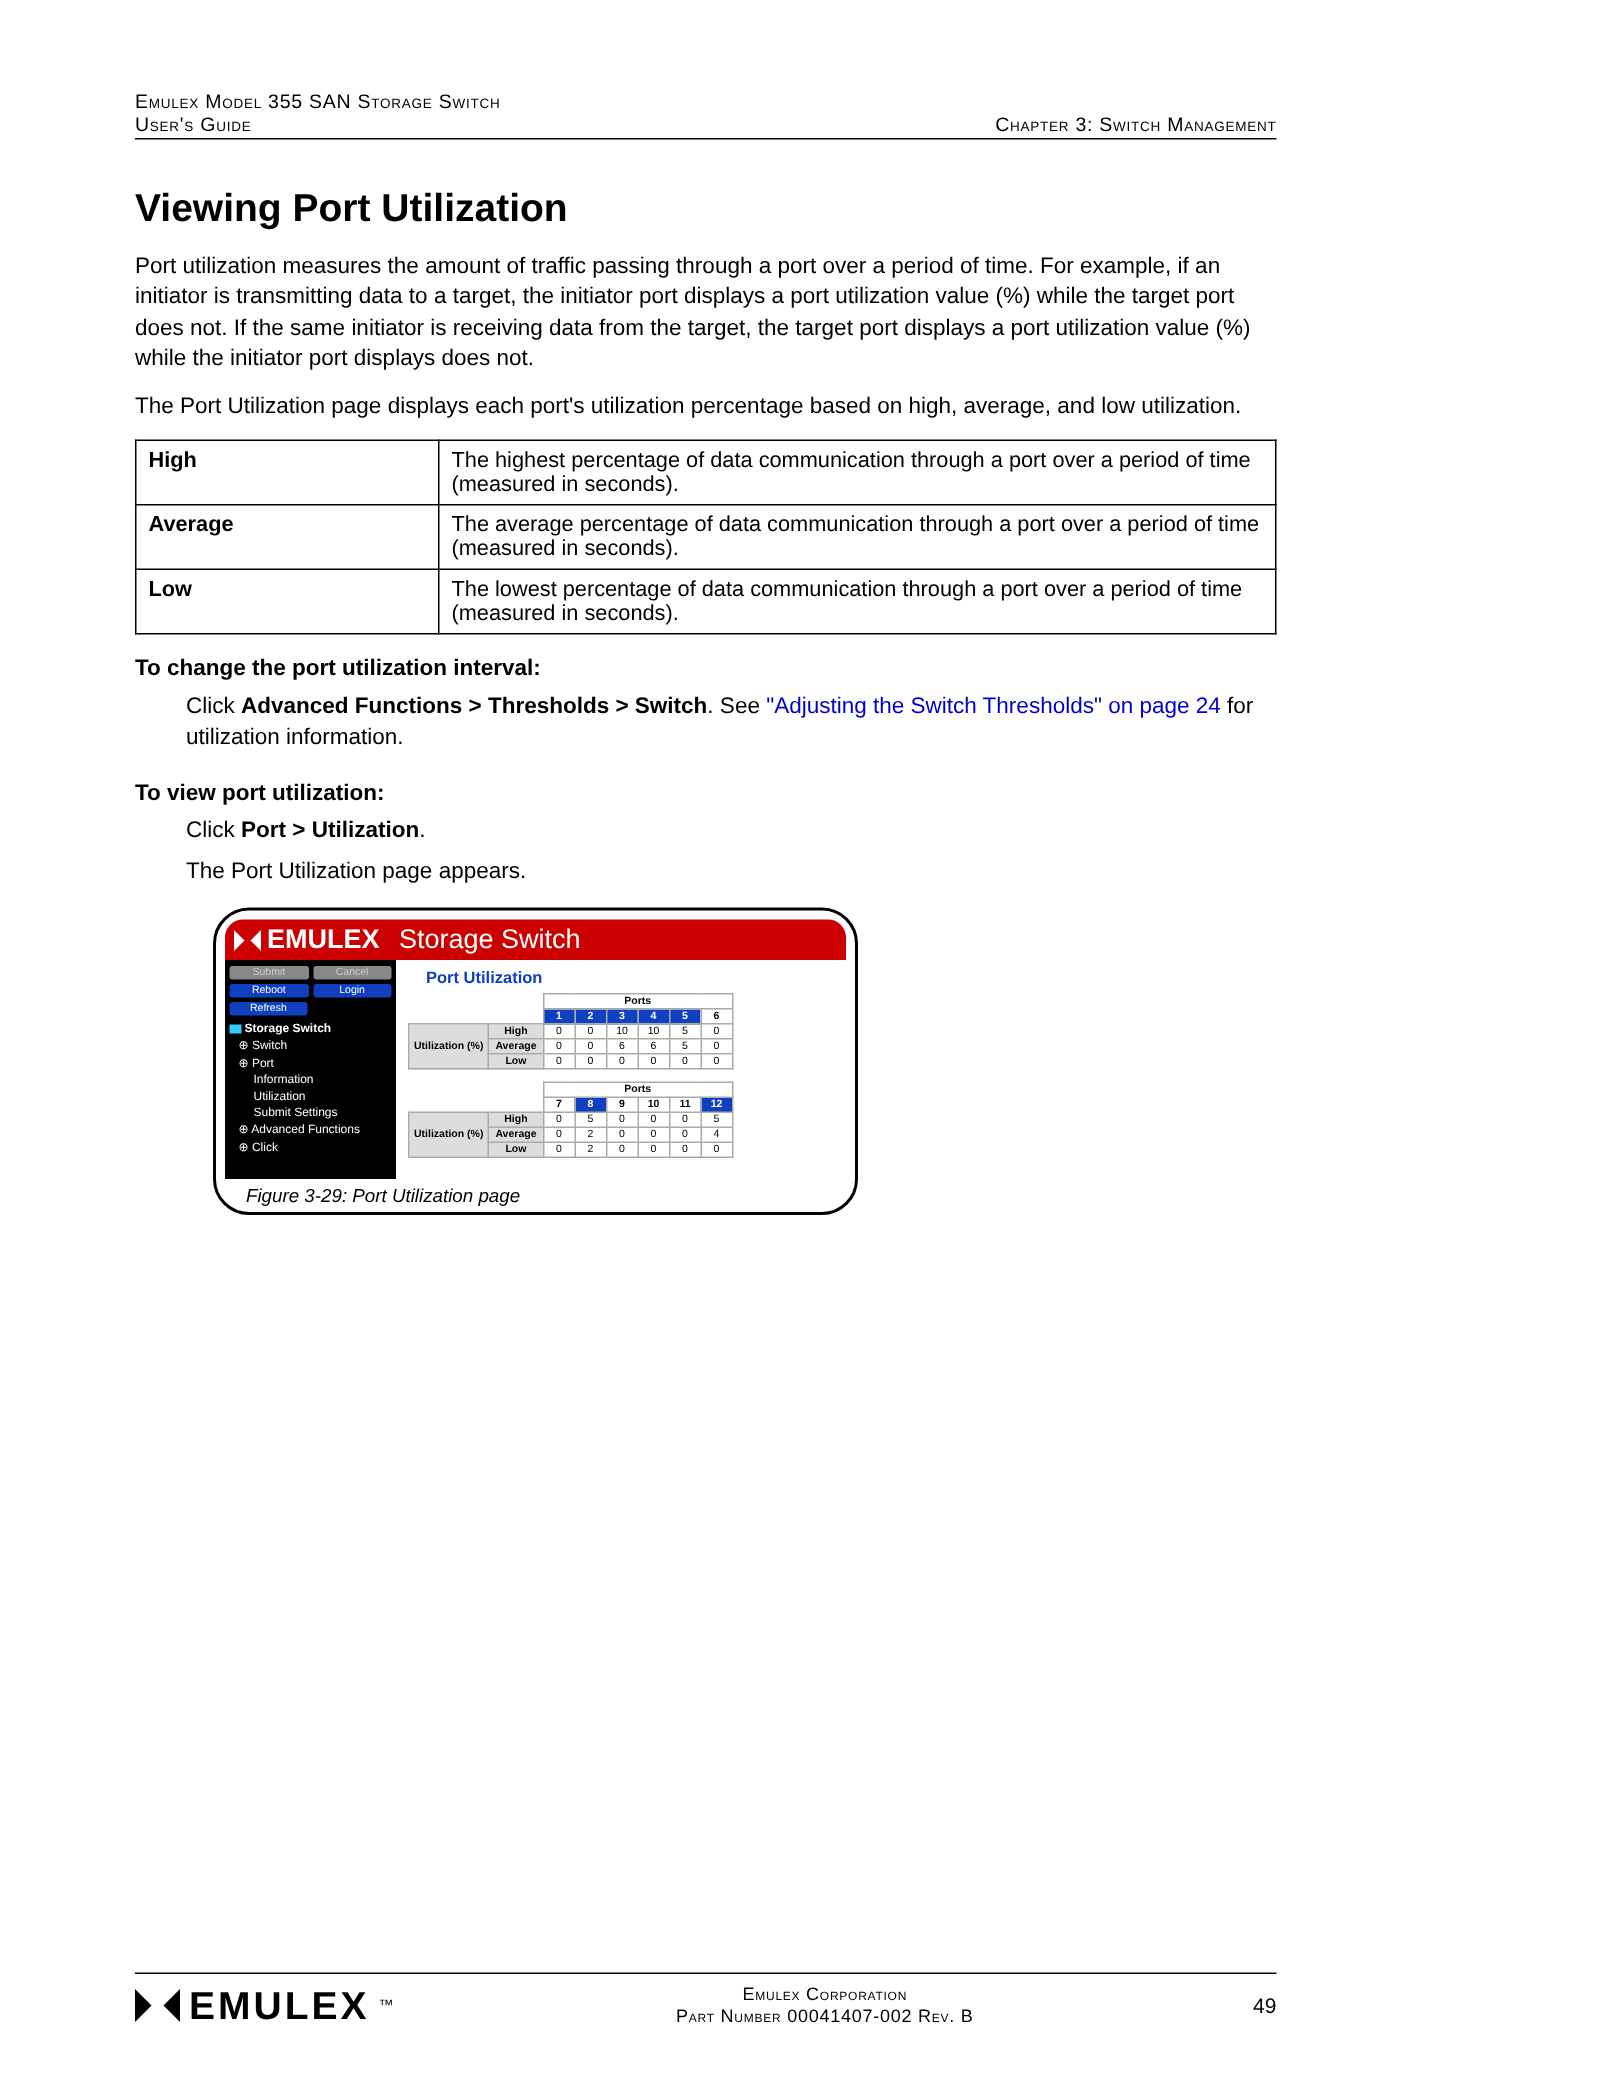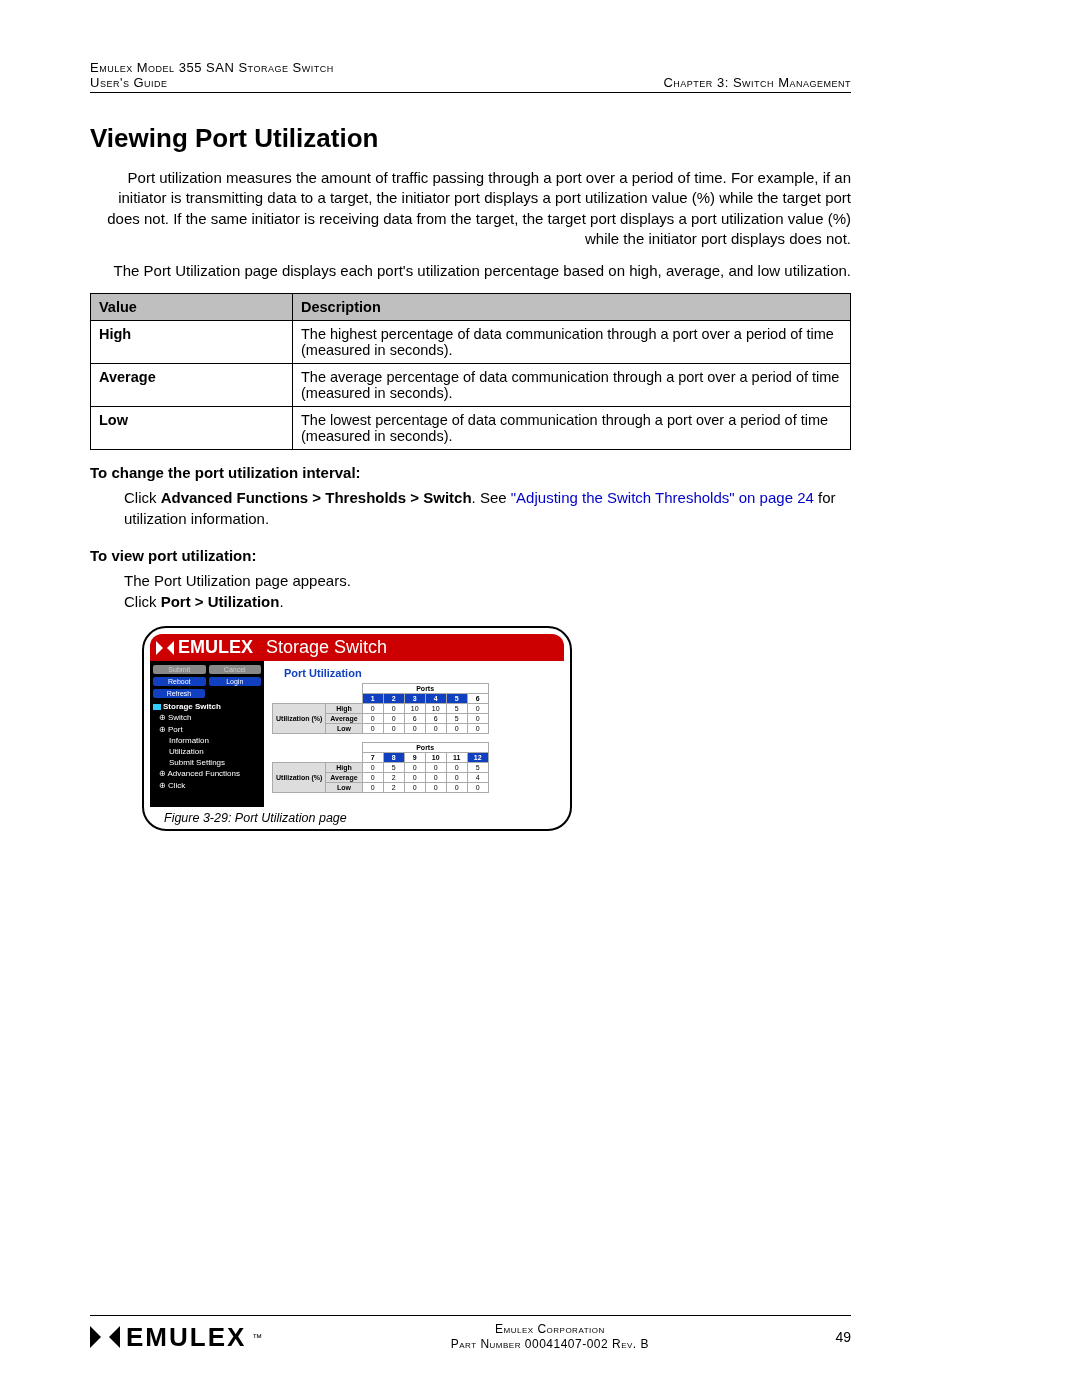--- a/index.html
+++ b/index.html
@@ -30,21 +30,20 @@
   }
   h1 {
     font-size: 26px;
     font-weight: bold;
     margin: 0 0 14px 0;
   }
   p.body {
     font-size: 15px;
     line-height: 1.35;
     margin: 0 0 12px 0;
-    text-align: right;
   }
   table.desc {
     width: 100%;
     border-collapse: collapse;
     font-size: 14.5px;
     margin: 6px 0 14px 0;
   }
   table.desc th, table.desc td {
     border: 1px solid #000;
     padding: 5px 8px;
@@ -221,24 +220,20 @@
   </div>
   <hr class="header-rule">
 
   <h1>Viewing Port Utilization</h1>
 
   <p class="body">Port utilization measures the amount of traffic passing through a port over a period of time. For example, if an initiator is transmitting data to a target, the initiator port displays a port utilization value (%) while the target port does not. If the same initiator is receiving data from the target, the target port displays a port utilization value (%) while the initiator port displays does not.</p>
   <p class="body">The Port Utilization page displays each port's utilization percentage based on high, average, and low utilization.</p>
 
   <table class="desc">
     <tbody>
-        <tr>
-      <th>Value</th>
-      <th>Description</th>
-    </tr>
     <tr>
       <td class="val">High</td>
       <td>The highest percentage of data communication through a port over a period of time (measured in seconds).</td>
     </tr>
     <tr>
       <td class="val">Average</td>
       <td>The average percentage of data communication through a port over a period of time (measured in seconds).</td>
     </tr>
     <tr>
       <td class="val">Low</td>
@@ -246,24 +241,24 @@
     </tr>
   </tbody>
     </table>
 
   <div class="subhead">To change the port utilization interval:</div>
   <div class="indent">
     <span>Click </span><b>Advanced Functions &gt; Thresholds &gt; Switch</b><span>. See </span><span class="link">"Adjusting the Switch Thresholds" on page 24</span><span> for utilization information.</span>
   </div>
 
   <div class="subhead" style="margin-top:18px">To view port utilization:</div>
-  <div class="indent" style="margin-top:6px">The Port Utilization page appears.</div>
   <div class="indent">
     <span>Click </span><b>Port &gt; Utilization</b><span>.</span>
   </div>
+  <div class="indent" style="margin-top:6px">The Port Utilization page appears.</div>
 
   <div class="screenshot-wrap">
     <div class="screenshot">
       <div class="app-title">
         <span class="logo"></span>
         <span>EMULEX</span>
         <span>&nbsp;</span>
         <span class="thin">Storage Switch</span>
       </div>
       <div class="app-body">

